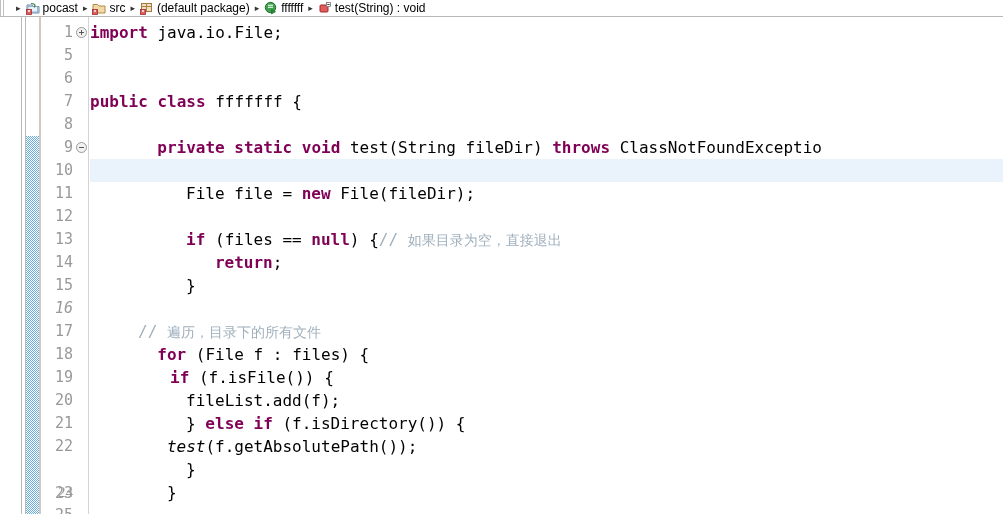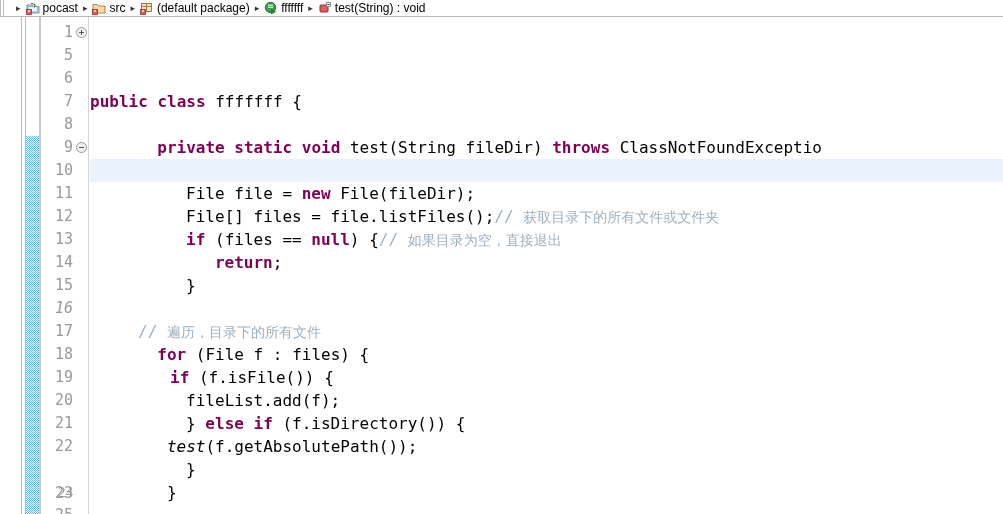--- a/index.html
+++ b/index.html
@@ -305,27 +305,27 @@
       <div class="lineno" style="top: 487px;">25</div>
     </div>
 
   <div id="fold-ruler">
       <div class="fold-marker collapsed" style="top: 10px;"></div>
       <div class="fold-marker" style="top: 125px;"></div>
     </div>
 
   <div id="text-canvas">
       <div class="cur-line-band" style="top: 142px; left: -90px;"></div>
+      <div class="code-line" style="top: 4px; left: 0px;"><span class="tok-kw">import</span><span class="tok-plain"> java.io.File;</span></div>
       <div class="code-line" style="top: 27px; left: 0px;"></div>
       <div class="code-line" style="top: 50px; left: 0px;"></div>
       <div class="code-line" style="top: 73px; left: 0px;"><span class="tok-kw">public class</span><span class="tok-plain"> fffffff {</span></div>
       <div class="code-line" style="top: 96px; left: 0px;"></div>
       <div class="code-line" style="top: 119px; left: 67.27px;"><span class="tok-kw">private static void</span><span class="tok-plain"> test(String fileDir) </span><span class="tok-kw">throws</span><span class="tok-plain"> ClassNotFoundExceptio</span></div>
       <div class="code-line" style="top: 165px; left: 96.1px;"><span class="tok-plain">File file = </span><span class="tok-kw">new</span><span class="tok-plain"> File(fileDir);</span></div>
-      <div class="code-line" style="top: 188px; left: 96.1px;"><span class="tok-plain">File[] files = file.listFiles();</span><span class="tok-cmt">// </span><span class="tok-cmt cn">获取目录下的所有文件或文件夹</span></div>
       <div class="code-line" style="top: 211px; left: 96.1px;"><span class="tok-kw">if</span><span class="tok-plain"> (files == </span><span class="tok-kw">null</span><span class="tok-plain">) {</span><span class="tok-cmt">// </span><span class="tok-cmt cn">如果目录为空，直接退出</span></div>
       <div class="code-line" style="top: 234px; left: 124.93px;"><span class="tok-kw">return</span><span class="tok-plain">;</span></div>
       <div class="code-line" style="top: 257px; left: 96.1px;"><span class="tok-plain">}</span></div>
       <div class="code-line" style="top: 280px; left: 0px;"></div>
       <div class="code-line" style="top: 303px; left: 48.05px;"><span class="tok-cmt">// </span><span class="tok-cmt cn">遍历，目录下的所有文件</span></div>
       <div class="code-line" style="top: 326px; left: 67.27px;"><span class="tok-kw">for</span><span class="tok-plain"> (File f : files) {</span></div>
       <div class="code-line" style="top: 349px; left: 80px;"><span class="tok-kw">if</span><span class="tok-plain"> (f.isFile()) {</span></div>
       <div class="code-line" style="top: 372px; left: 96.1px;"><span class="tok-plain">fileList.add(f);</span></div>
       <div class="code-line" style="top: 395px; left: 96.1px;"><span class="tok-plain">} </span><span class="tok-kw">else if</span><span class="tok-plain"> (f.isDirectory()) {</span></div>
       <div class="code-line" style="top: 418px; left: 76.88px;"><span class="tok-plain tok-italic">test</span><span class="tok-plain">(f.getAbsolutePath());</span></div>

